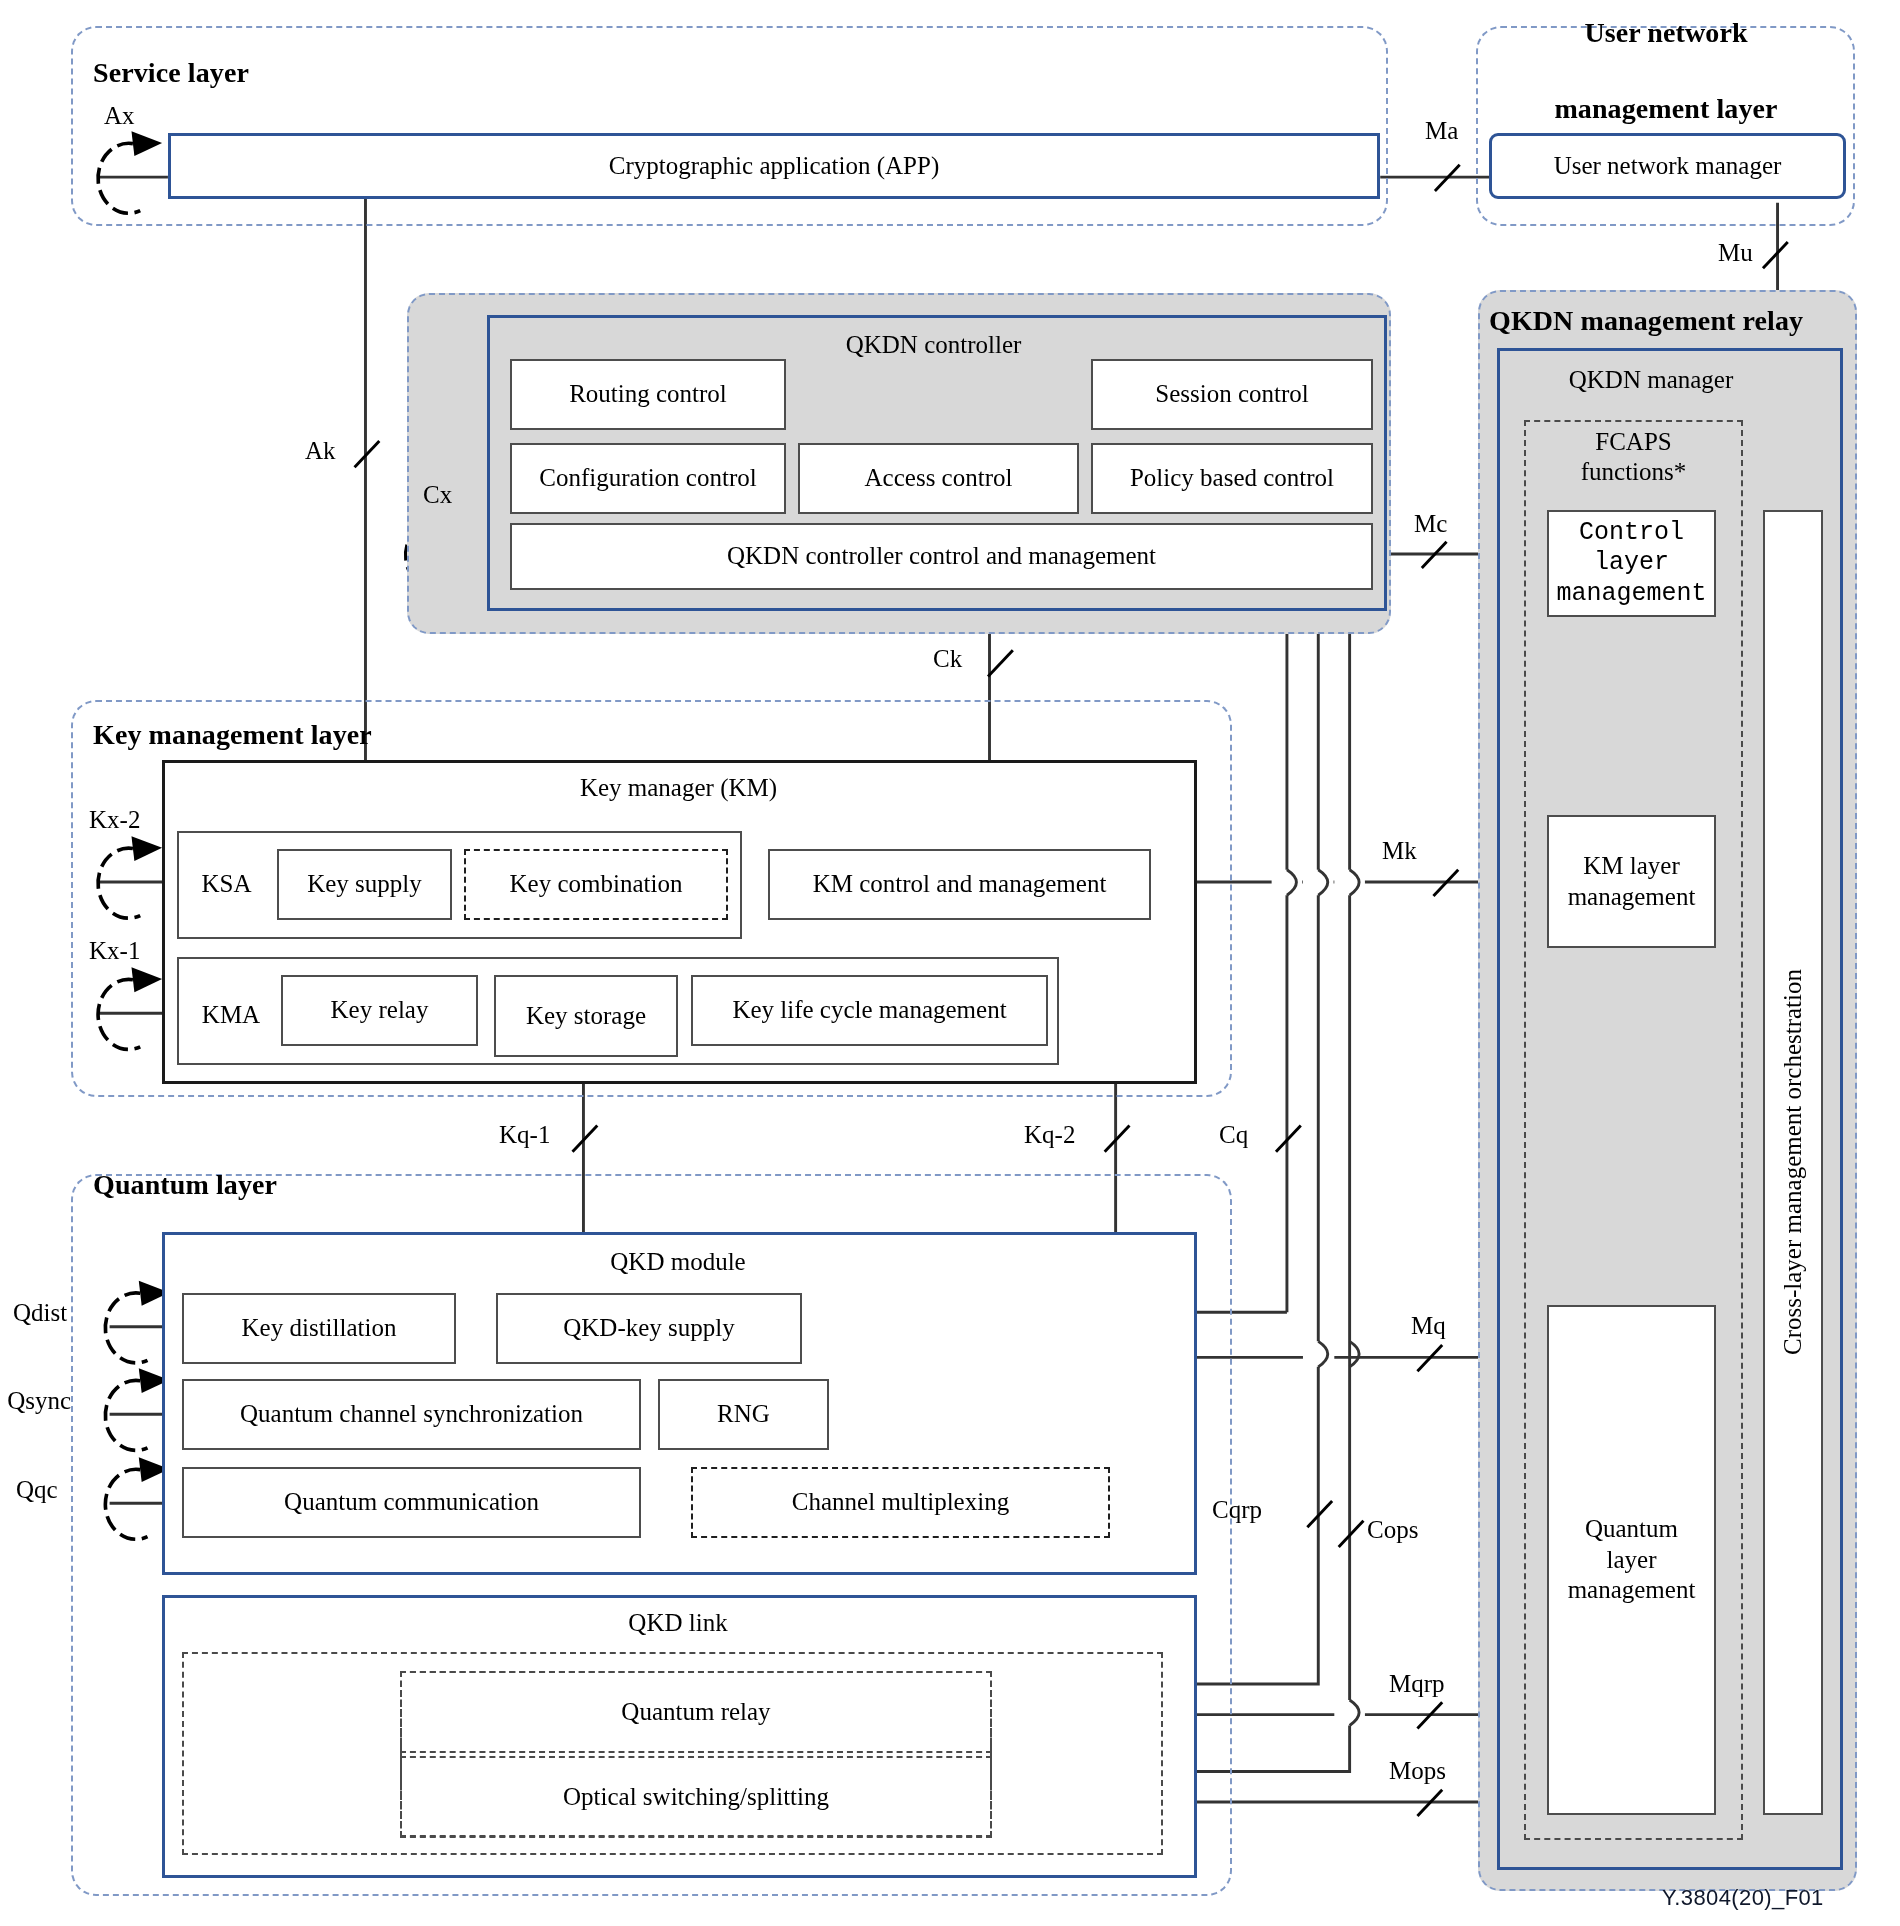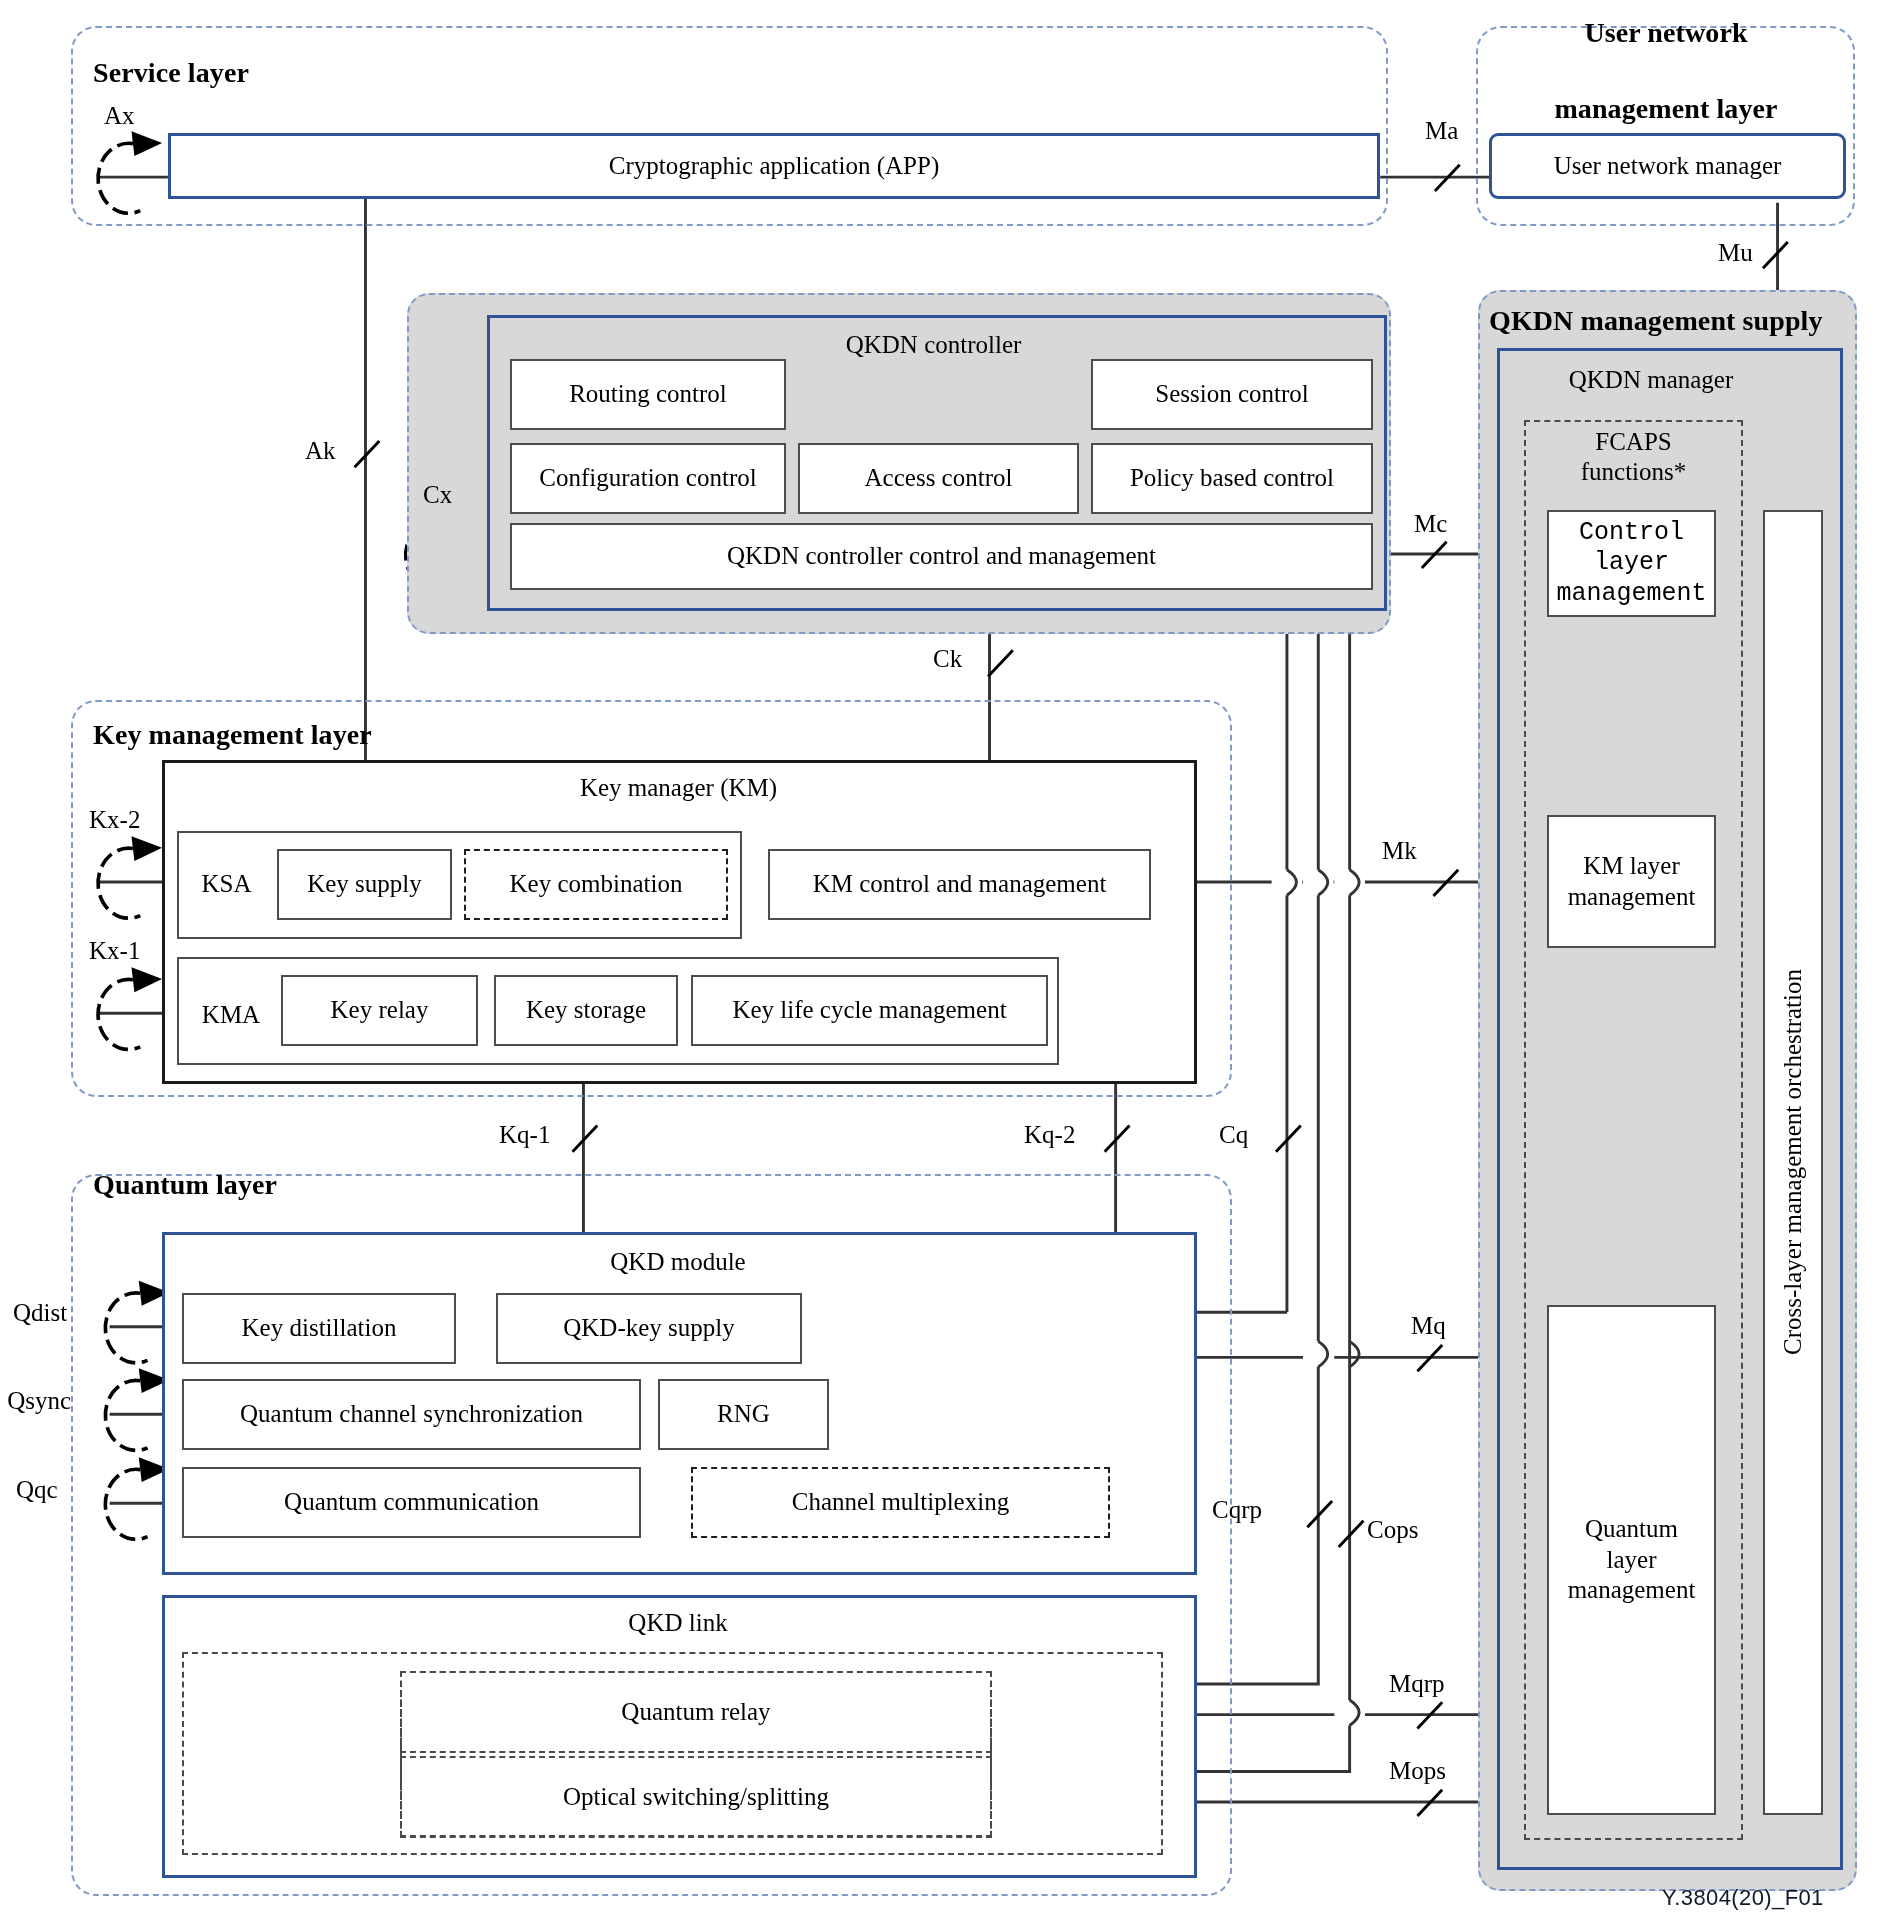--- a/index.html
+++ b/index.html
@@ -206,21 +206,21 @@
   </div>
   <div class="thin-box ctr" style="left:768px;top:849px;width:383px;height:71px;">
     <span class="lbl">KM control and management</span>
   </div>
 
   <div class="thin-box" style="left:177px;top:957px;width:882px;height:108px;"></div>
   <div class="cap" style="left:188px;top:1000px;width:86px;">KMA</div>
   <div class="thin-box ctr" style="left:281px;top:975px;width:197px;height:71px;">
     <span class="lbl">Key relay</span>
   </div>
-  <div class="thin-box ctr" style="left:494px;top:975px;width:184px;height:71px;">
+  <div class="thin-box ctr" style="left:494px;top:975px;width:184px;height:82px;">
     <span class="lbl">Key storage</span>
   </div>
   <div class="thin-box ctr" style="left:691px;top:975px;width:357px;height:71px;">
     <span class="lbl">Key life cycle management</span>
   </div>
 
   <div class="iface" style="left:89px;top:806px;">Kx-2</div>
   <div class="iface" style="left:89px;top:937px;">Kx-1</div>
   <div class="iface" style="left:1382px;top:837px;">Mk</div>
   <div class="iface" style="left:499px;top:1121px;">Kq-1</div>
@@ -268,21 +268,21 @@
     <span class="lbl">Quantum relay</span>
   </div>
   <div class="dash-box-gray ctr" style="left:400px;top:1756px;width:592px;height:82px;">
     <span class="lbl">Optical switching/splitting</span>
   </div>
 
   <div class="iface" style="left:1389px;top:1670px;">Mqrp</div>
   <div class="iface" style="left:1389px;top:1757px;">Mops</div>
 
   <div class="gray-panel" style="left:1478px;top:290px;width:379px;height:1601px;"></div>
-  <div class="layer-title" style="left:1489px;top:305px;">QKDN management supply</div>
+  <div class="layer-title" style="left:1489px;top:305px;">QKDN management relay</div>
 
   <div class="blue-box" style="left:1497px;top:348px;width:346px;height:1522px;background:#d8d8d8;"></div>
   <div class="cap" style="left:1527px;top:365px;width:248px;">QKDN manager</div>
 
   <div class="dash-box-gray" style="left:1524px;top:420px;width:219px;height:1420px;"></div>
   <div class="cap" style="left:1530px;top:427px;width:207px;white-space:pre-line;">FCAPS
 functions*</div>
 
   <div class="thin-box ctr" style="left:1547px;top:510px;width:169px;height:107px;font-family:Liberation Mono, monospace;">
     <span class="lbl" style="white-space:pre-line;">Control

